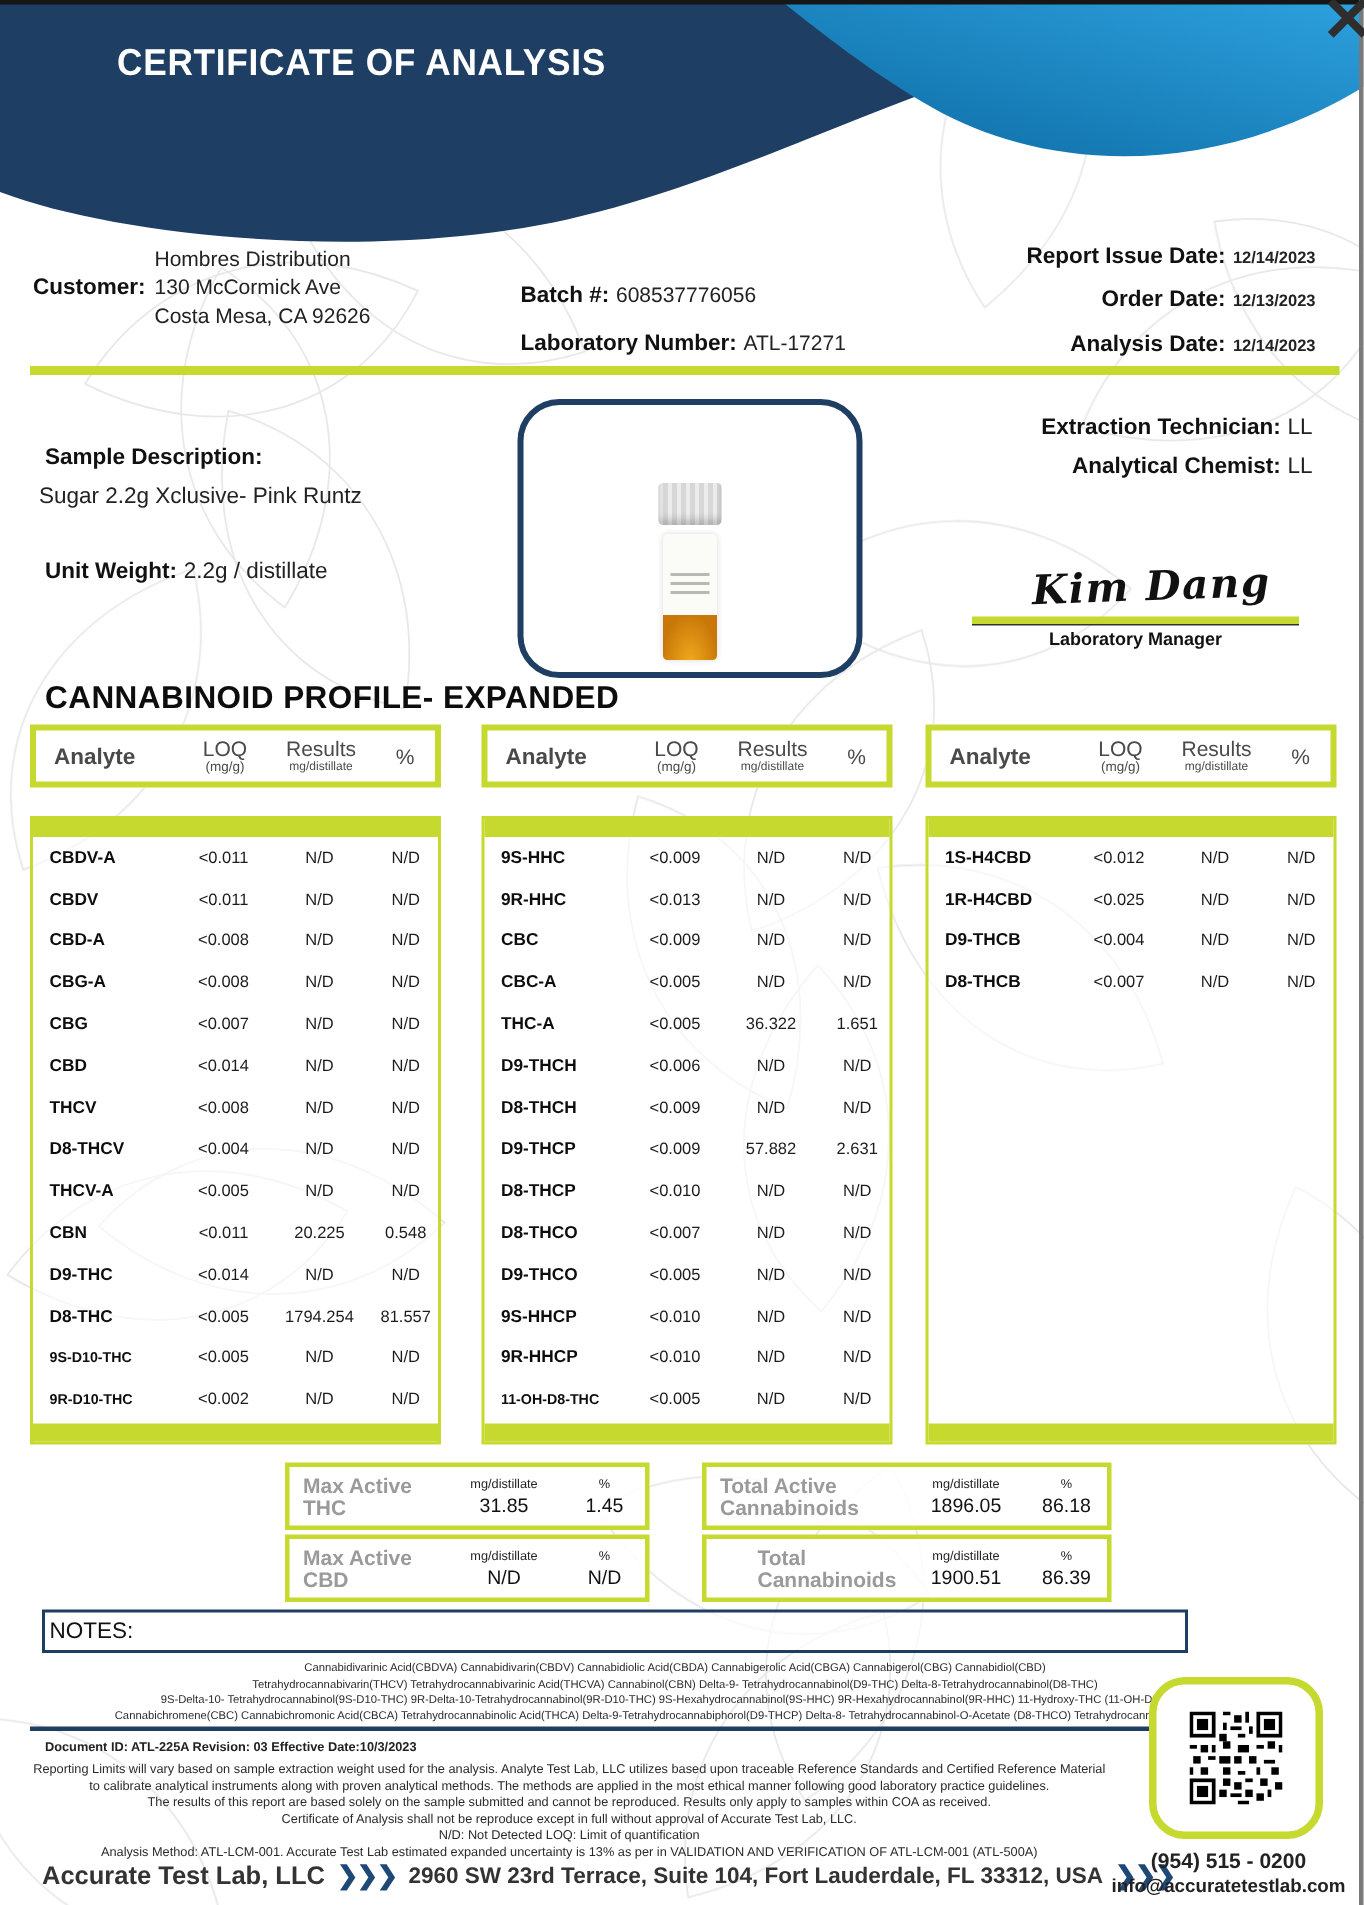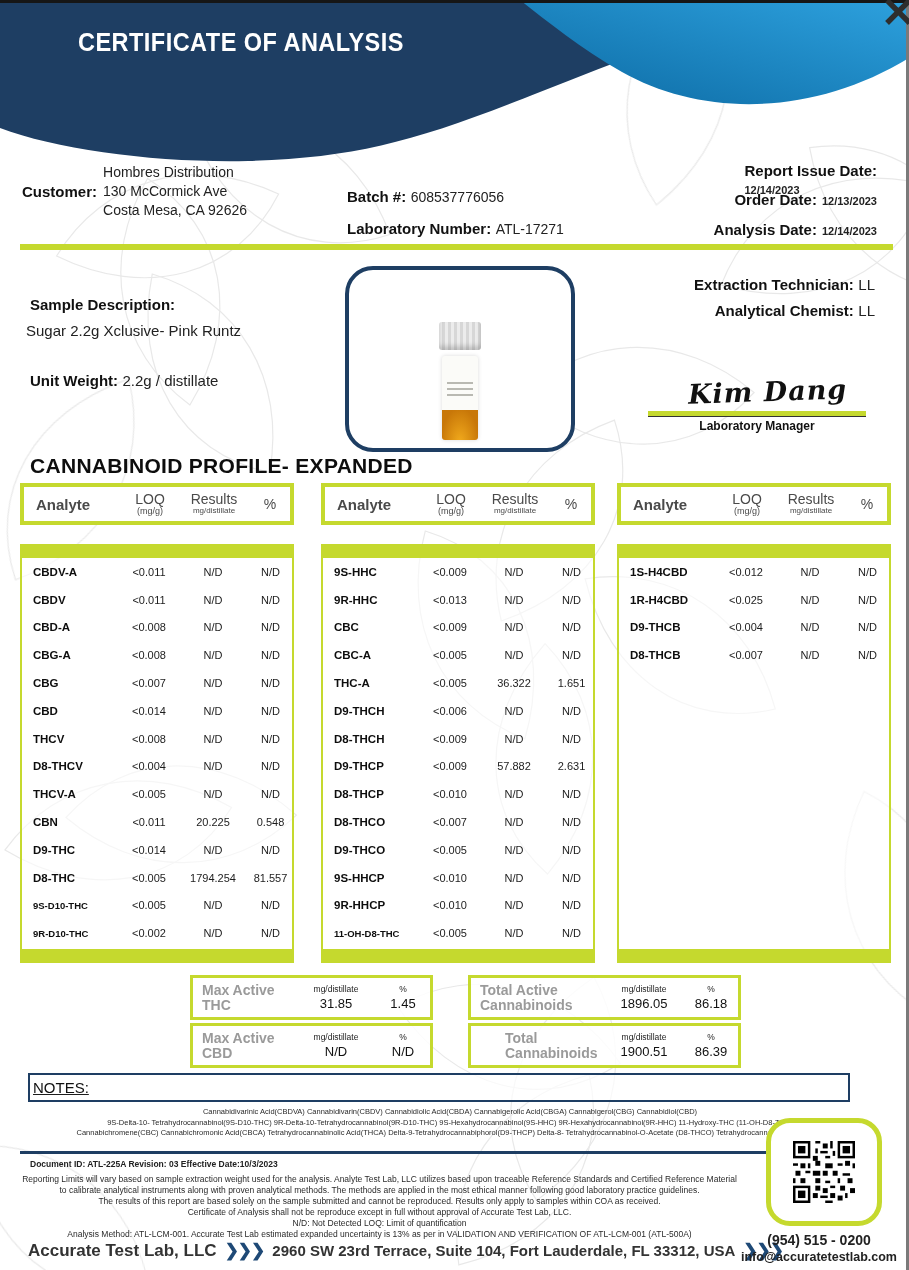--- a/index.html
+++ b/index.html
@@ -93,22 +93,22 @@
   .sb0{left:190px;top:975px;width:243px;}
   .sb1{left:190px;top:1023px;width:243px;}
   .sb2{left:468px;top:975px;width:273px;}
   .sb3{left:468px;top:1023px;width:273px;padding-left:25px;}
   .slabel{flex:1;padding-left:9px;color:#9a9a9a;font-weight:bold;font-size:14px;line-height:15px;}
   .sstat{width:80px;text-align:center;} .spct{width:54px;text-align:center;}
   .sunit{font-size:8.5px;color:#222;line-height:10px;}
   .sval{font-size:13px;color:#111;line-height:15px;margin-top:2px;}
 
   
-  .notes-box{position:absolute;left:28px;top:1073px;width:822px;height:29px;border:2px solid #1e3e63;
-             box-sizing:border-box;background:rgba(255,255,255,.7);text-decoration:underline;}
+  .notes-box{position:absolute;left:28px;top:1073px;width:764px;height:29px;border:2px solid #1e3e63;
+             box-sizing:border-box;background:rgba(255,255,255,.7);}
   .notes-box span{font-size:15px;color:#111;padding-left:3px;line-height:25px;}
   .fineprint{position:absolute;left:15px;top:1107px;width:870px;text-align:center;font-size:7.5px;
              line-height:10.5px;color:#2a2a2a;}
   .rule-navy{position:absolute;left:20px;top:1151px;width:780px;height:3px;background:#1e3e63;}
   .doc-info{position:absolute;left:30px;top:1159px;font-size:8.5px;font-weight:bold;color:#222;}
   .disclaimer{position:absolute;left:12px;top:1174px;width:735px;text-align:center;font-size:8.5px;
               line-height:11px;color:#2a2a2a;}
   .footer-line{position:absolute;left:28px;top:1240px;display:flex;align-items:center;gap:8px;z-index:2;}
   .footer-company{font-size:17px;font-weight:bold;color:#333;}
   .footer-chev{font-size:17px;font-weight:bold;color:#1e4976;letter-spacing:-1px;}
@@ -184,21 +184,21 @@
         </div>
     </div>
     <div class="batch-line">
       <span class="lbl">Batch #:</span>
       <span class="inline-val">608537776056</span>
     </div>
     <div class="labnum-line">
       <span class="lbl">Laboratory Number:</span>
       <span class="inline-val">ATL-17271</span>
     </div>
-    <div class="date-line" style="top:162px;flex-direction:column;">
+    <div class="date-line" style="top:162px;">
       <span class="lbl">Report Issue Date:</span>
       <span class="val">12/14/2023</span>
     </div>
     <div class="date-line" style="top:191px;">
       <span class="lbl">Order Date:</span>
       <span class="val">12/13/2023</span>
     </div>
     <div class="date-line" style="top:221px;">
       <span class="lbl">Analysis Date:</span>
       <span class="val">12/14/2023</span>
@@ -538,20 +538,21 @@
         <div class="sunit">%</div>
         <div class="sval">86.39</div>
       </span>
     </div>
 
     <div class="notes-box">
       <span>NOTES:</span>
     </div>
     <div class="fineprint">
         <div>Cannabidivarinic Acid(CBDVA)  Cannabidivarin(CBDV)  Cannabidiolic Acid(CBDA)  Cannabigerolic Acid(CBGA)  Cannabigerol(CBG) Cannabidiol(CBD)</div>
+        <div>Tetrahydrocannabivarin(THCV)  Tetrahydrocannabivarinic Acid(THCVA)  Cannabinol(CBN)  Delta-9- Tetrahydrocannabinol(D9-THC)  Delta-8-Tetrahydrocannabinol(D8-THC)</div>
         <div>9S-Delta-10- Tetrahydrocannabinol(9S-D10-THC)  9R-Delta-10-Tetrahydrocannabinol(9R-D10-THC)  9S-Hexahydrocannabinol(9S-HHC)  9R-Hexahydrocannabinol(9R-HHC)  11-Hydroxy-THC (11-OH-D8-THC)</div>
         <div>Cannabichromene(CBC)  Cannabichromonic Acid(CBCA)  Tetrahydrocannabinolic Acid(THCA)  Delta-9-Tetrahydrocannabiphorol(D9-THCP) Delta-8- Tetrahydrocannabinol-O-Acetate (D8-THCO) Tetrahydrocannabihexol (THCH)</div>
       </div>
     <div class="rule-navy"></div>
     <div class="doc-info">Document ID: ATL-225A   Revision: 03    Effective Date:10/3/2023</div>
     <div class="disclaimer">
         <div>Reporting Limits will vary based on sample extraction weight used for the analysis. Analyte Test Lab, LLC utilizes based upon traceable Reference Standards and Certified Reference Material</div>
         <div>to calibrate analytical instruments along with proven analytical methods. The methods are applied in the most ethical manner following good laboratory practice guidelines.</div>
         <div>The results of this report are based solely on the sample submitted and cannot be reproduced. Results only apply to samples within COA as received.</div>
         <div>Certificate of Analysis shall not be reproduce except in full without approval of Accurate Test Lab, LLC.</div>

